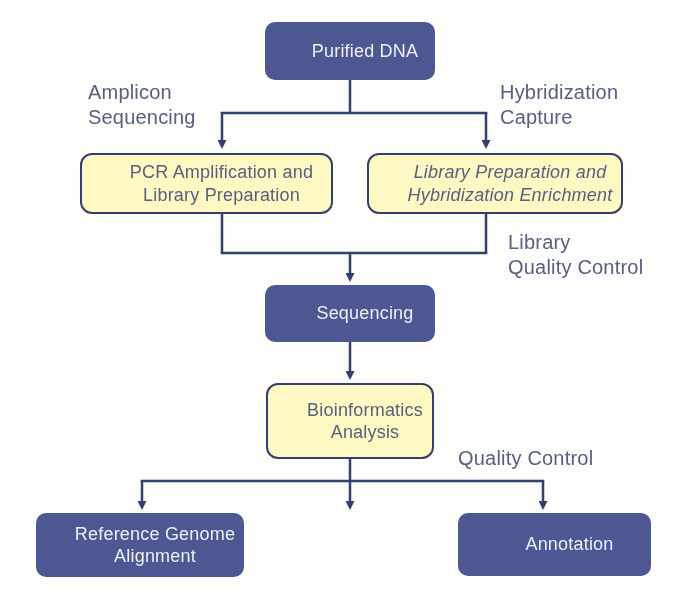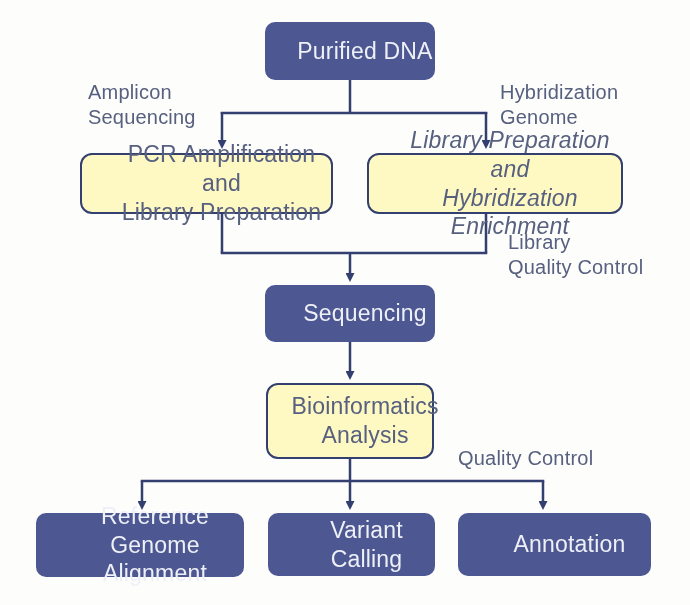--- a/index.html
+++ b/index.html
@@ -20,21 +20,21 @@
   .node {
     position: absolute;
     z-index: 2;
     display: flex;
     align-items: center;
     justify-content: center;
     text-align: center;
     box-sizing: border-box;
     white-space: pre-line;
     line-height: 1.25;
-    font-size: 23px;
+    font-size: 18px;
     letter-spacing: 0.2px;
     padding-left: 30px;
   }
   .node.filled {
     background: #4d5792;
     color: #eef0f7;
     border-radius: 10px;
     font-weight: 500;
   }
   .node.outlined {
@@ -101,38 +101,37 @@
       <path d="M543 481 V505" marker-end="url(#arrow)"></path>
     </g>
   </svg>
 
   <div class="node filled n-purified">Purified DNA</div>
 
   <div class="edge-label l-amplicon">Amplicon
 Sequencing</div>
 
   <div class="edge-label l-hybrid">Hybridization
-Genome</div>
+Capture</div>
 
   <div class="node outlined n-pcr">PCR Amplification and
 Library Preparation</div>
 
   <div class="node outlined n-libprep">Library Preparation and
 Hybridization Enrichment</div>
 
   <div class="edge-label l-libqc">Library
 Quality Control</div>
 
   <div class="node filled n-sequencing">Sequencing</div>
 
   <div class="node outlined n-bioinformatics">Bioinformatics
 Analysis</div>
 
   <div class="edge-label l-qc">Quality Control</div>
 
   <div class="node filled n-refgenome">Reference Genome
 Alignment</div>
 
-  <div class="node filled n-variant">Variant Calling</div>
 
   <div class="node filled n-annotation">Annotation</div>
 
 </div>
 
 </body></html>

